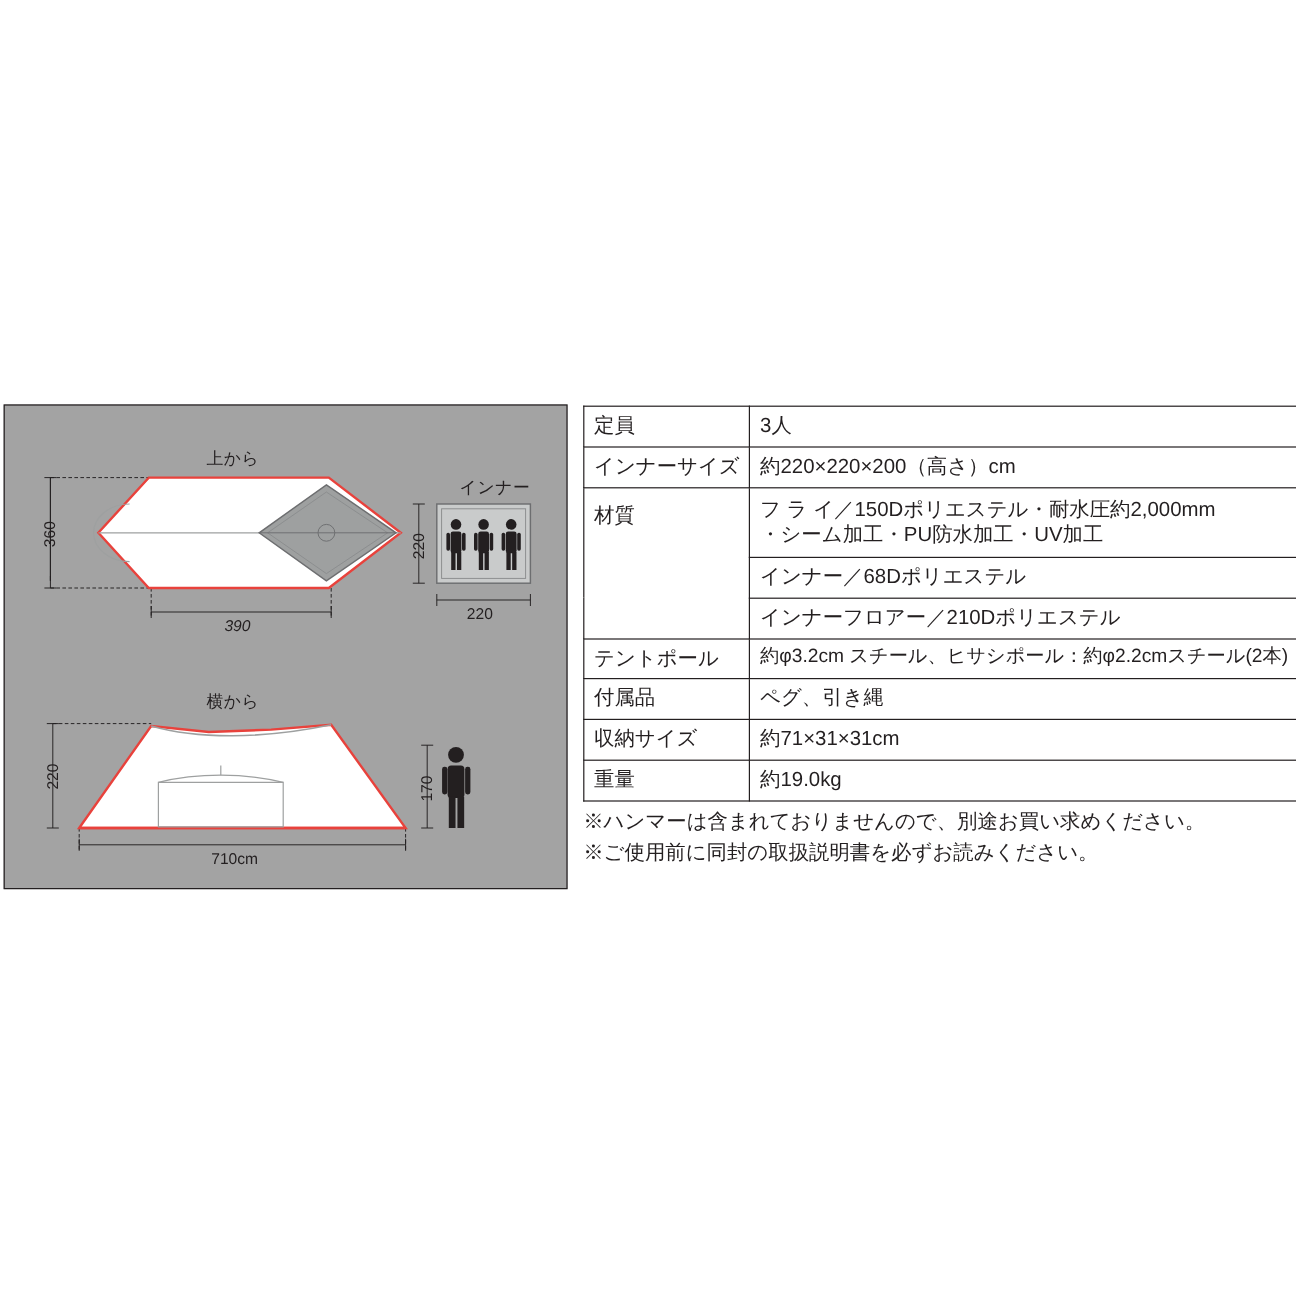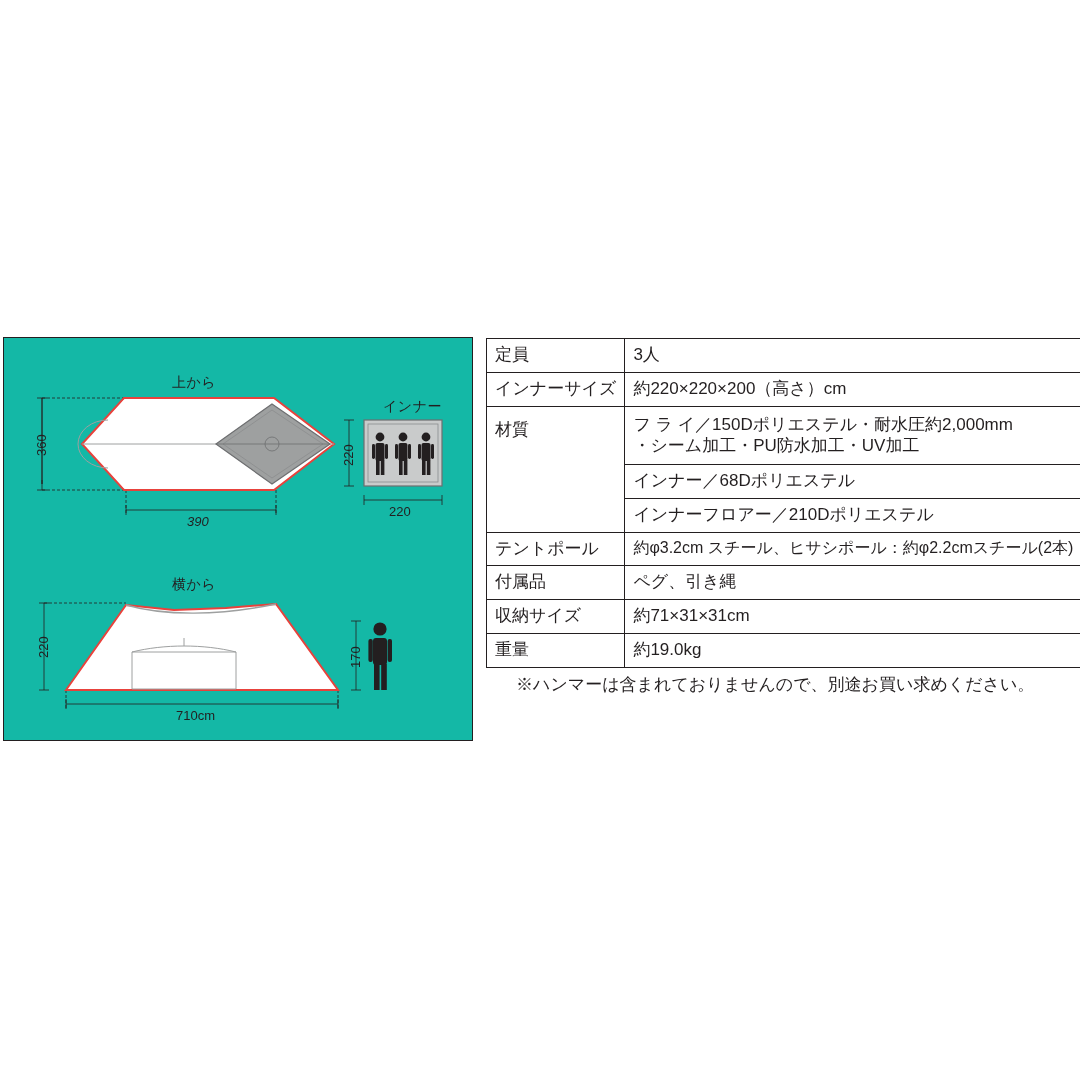--- a/index.html
+++ b/index.html
@@ -26,21 +26,21 @@
 
   
   #diagram-panel {
     position: absolute;
     left: 3px;
     top: 337px;
     width: 470px;
     height: 404px;
     border: 1px solid #231f20;
     box-sizing: border-box;
-    background: #14b8a6;
+    background: #a3a3a3;
   }
 
   .diag-title {
     position: absolute;
     font-size: 14px;
     letter-spacing: 0.5px;
     color: #231f20;
     white-space: nowrap;
   }
 
@@ -98,21 +98,20 @@
     position: absolute;
     left: 486px;
     top: 672px;
     width: 595px;
     font-size: 17px;
     line-height: 1.55;
     color: #231f20;
   }
   #notes div {
     white-space: nowrap;
-    margin-left: 30px;
   }
 </style>
 </head>
 <body>
 
 <div id="stage">
 
   <div id="diagram-panel">
 
     <div class="diag-title" style="left:168px; top:36px;">上から</div>
@@ -283,15 +282,16 @@
       </tr>
       <tr>
         <td class="lbl">重量</td>
         <td class="val">約19.0kg</td>
       </tr>
     </tbody>
   </table>
 
   <div id="notes">
     <div>※ハンマーは含まれておりませんので、別途お買い求めください。</div>
+    <div>※ご使用前に同封の取扱説明書を必ずお読みください。</div>
   </div>
 
 </div>
 
 </body></html>

